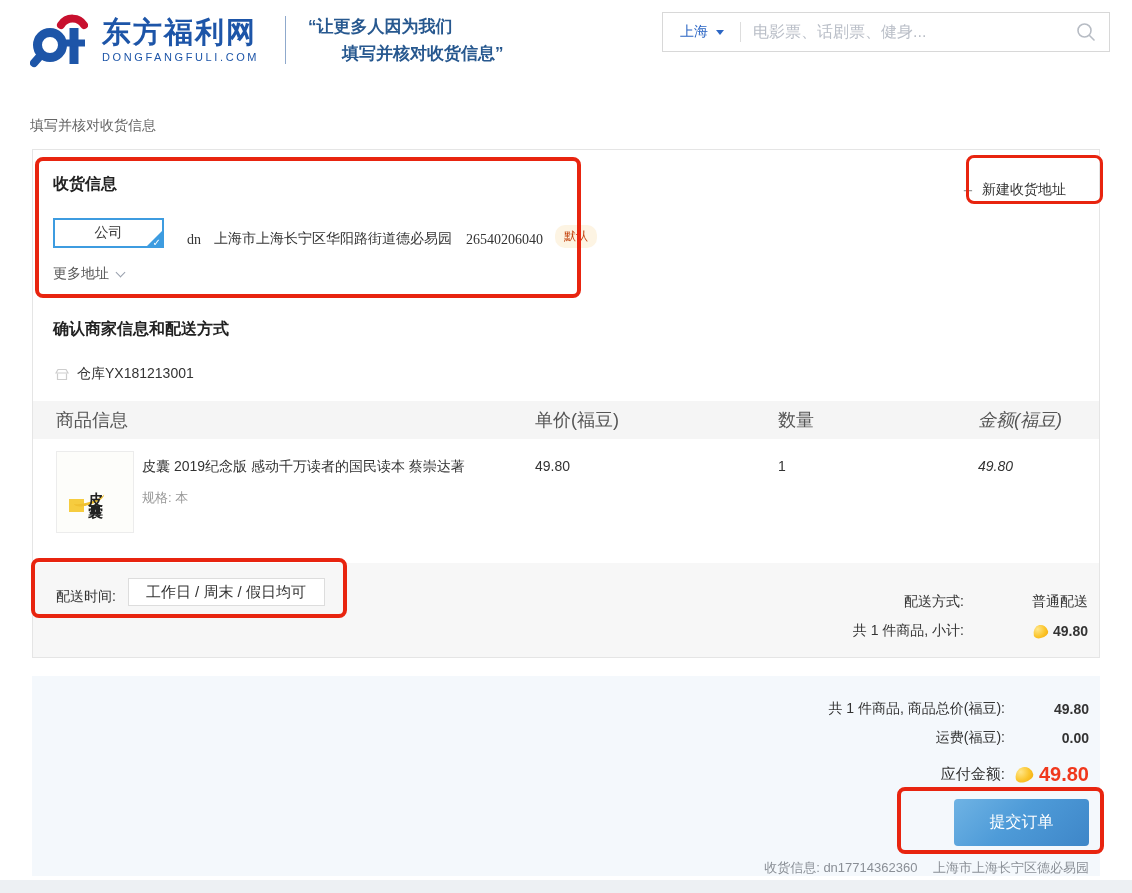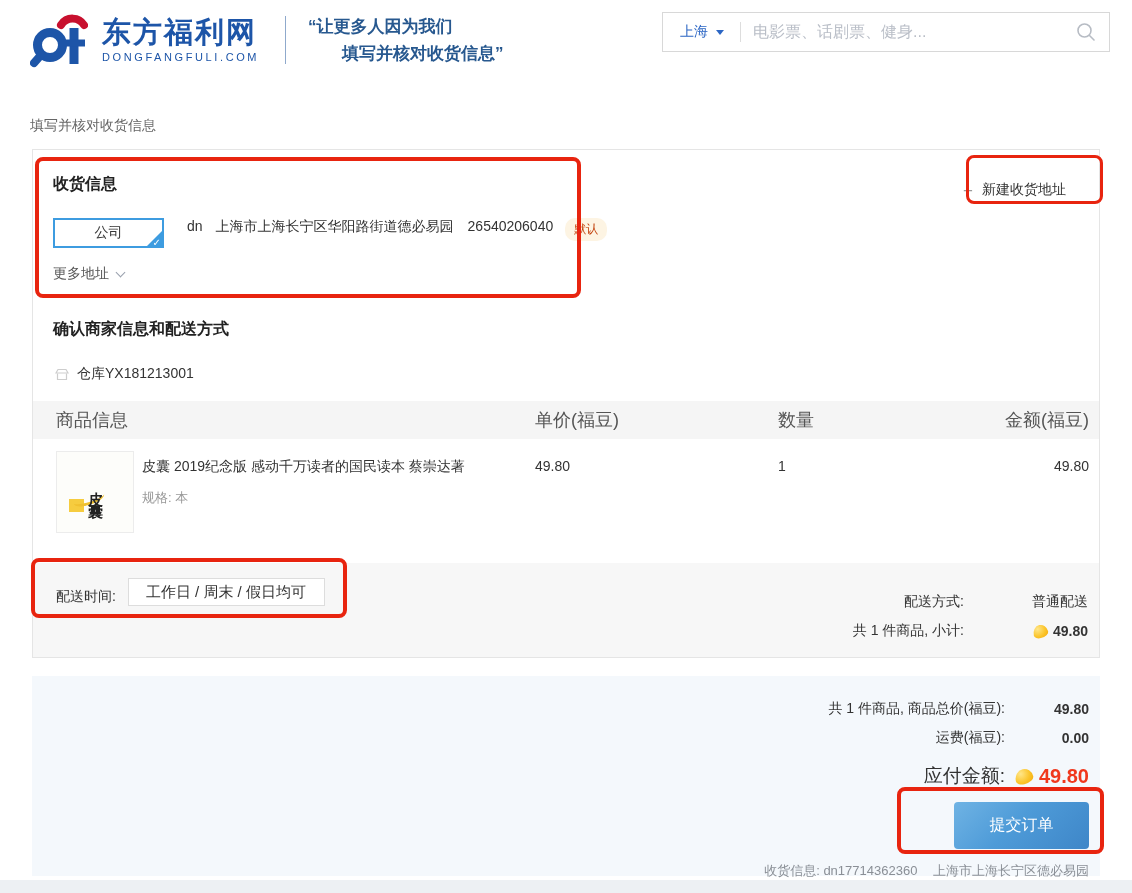--- a/index.html
+++ b/index.html
@@ -25,38 +25,38 @@
   .search-input::placeholder { color:#b9bec7; }
   .search-icon { margin-right:13px; display:flex; }
   
   .crumb { margin:27px 0 0 30px; font-size:14px; color:#666; }
   
   .main-card { margin:14px 32px 0; border:1px solid #e5e5e5; background:#fff; position:relative; }
   .sec-title { font-size:16px; color:#222; font-weight:bold; margin:0; }
   .ship-head { padding:24px 0 0 20px; }
   .new-addr { position:absolute; top:30px; right:27px; background:none; border:none; font-size:14px; color:#333; display:flex; align-items:center; gap:9px; cursor:pointer; font-family:inherit; }
   .new-addr .plus { color:#9a9a9a; font-size:17px; font-weight:400; line-height:1; }
-  .addr-row { display:flex; align-items:flex-start; margin:23px 0 0 20px; }
+  .addr-row { display:flex; align-items:flex-end; margin:23px 0 0 20px;font-family:Liberation Serif, serif; }
   .addr-tag { position:relative; width:111px; height:30px; background:#fff; border:2px solid #3d9ce0; font-size:14px; color:#333; cursor:pointer; padding:0; font-family:inherit; }
   .addr-tag .corner { position:absolute; right:-1px; bottom:-1px; width:0; height:0; border-left:17px solid transparent; border-bottom:17px solid #3d9ce0; }
   .addr-tag .tick { position:absolute; right:1px; bottom:-2px; color:#fff; font-size:10px; z-index:2; }
   .recipient { margin-left:23px; font-size:14px; }
   .addr-text { margin-left:13px; font-size:14px; }
   .addr-phone { margin-left:14px; font-size:14px; }
   .badge-default { margin-left:12px; font-size:12px; color:#c2410c; background:#fdf4e3; padding:3px 9px; border-radius:10px; }
   .more-addr { margin:17px 0 0 20px; font-size:14px; color:#555; display:flex; align-items:center; gap:8px; cursor:pointer; width:fit-content; }
   .chev-down { width:7px; height:7px; border-right:1.5px solid #99a0ad; border-bottom:1.5px solid #99a0ad; transform:rotate(45deg); margin-top:-4px; }
   .confirm-title { margin:36px 0 0 20px; }
   .warehouse { margin:25px 0 0 22px; font-size:14px; color:#333; display:flex; align-items:center; gap:8px; }
   
   .goods-table { margin-top:18px; }
   .thead, .trow { display:grid; grid-template-columns:502px 243px 200px 1fr; }
   .thead { background:#f5f5f5; height:38px; align-items:center; font-size:18px; color:#555; }
   .thead .c1 { padding-left:23px; }
-  .c4 { text-align:right; padding-right:10px; }
+  .c4 { padding-right:10px;font-style:italic; }
   .trow { padding:12px 0 10px; font-size:14px; color:#333; align-items:start; }
   .trow .c2, .trow .c3, .trow .c4 { padding-top:7px; }
   .prod { display:flex; padding-left:23px; gap:8px; }
   .cover { width:78px; height:82px; border:1px solid #ececec; background:#fdfdfa; position:relative; display:flex; align-items:center; justify-content:center; flex-shrink:0; }
   .cover::before { content:""; position:absolute; left:12px; bottom:20px; width:15px; height:13px; background:#f5c62a; opacity:.9; }
   .cover::after { content:""; position:absolute; left:16px; top:40px; width:32px; height:10px; border-bottom:3px solid #f0c030; border-radius:0 0 60% 40%; transform:rotate(-14deg); }
   .cover-text { writing-mode:vertical-rl; font-size:15px; font-weight:bold; color:#222; letter-spacing:12px; font-family:"Liberation Serif","DejaVu Serif",serif; z-index:1; }
   .pinfo { padding-top:7px; }
   .ptitle { font-size:14px; color:#333; }
   .pspec { margin-top:13px; font-size:13px; color:#999; }
@@ -67,21 +67,21 @@
   .dselect { width:197px; height:28px; background:#fff; border:1px solid #ddd; font-size:15px; color:#333; line-height:26px; padding-left:17px; cursor:pointer; }
   .dright { position:absolute; right:11px; top:30px; display:flex; flex-direction:column; gap:11px; align-items:flex-end; }
   .drow { display:flex; align-items:center; font-size:14px; color:#333; }
   .dval { width:124px; text-align:right; }
   .dval-strong { width:124px; text-align:right; font-weight:bold; display:flex; justify-content:flex-end; align-items:center; }
   
   .summary { margin:18px 32px 0; background:#f4f8fc; height:200px; padding:24px 11px 0 0; position:relative; }
   .srow { display:flex; justify-content:flex-end; align-items:center; margin-bottom:11px; font-size:14px; color:#333; }
   .sval { width:84px; text-align:right; font-weight:600; }
   .srow-pay { margin:16px 0 13px; }
-  .pay-label { font-size:19px; }
+  .pay-label { font-size:15px; }
   .pay-val { display:flex; align-items:center; justify-content:flex-end; min-width:84px; }
   .pay-num { color:#f0381d; font-size:20px; font-weight:bold; }
   .btn-row { display:flex; justify-content:flex-end; }
   .submit { width:135px; height:47px; border:none; border-radius:4px; color:#fff; font-size:16px; background:linear-gradient(135deg,#6fb3e4 0%,#4e9bd8 45%,#3e86c8 100%); cursor:pointer; font-family:inherit; }
   .foot-info { margin-top:13px; text-align:right; font-size:13px; color:#8a8f96; }
   .foot-info .fi-addr { margin-left:12px; }
   
   .bean { display:inline-block; width:15px; height:13px; margin-right:5px; background:radial-gradient(circle at 35% 28%, #ffe689 0%, #fbc52c 55%, #f3a808 100%); border-radius:52% 48% 58% 42% / 70% 62% 38% 30%; transform:rotate(-14deg); }
   .bean.big { width:18px; height:15px; margin-right:6px; }
   

